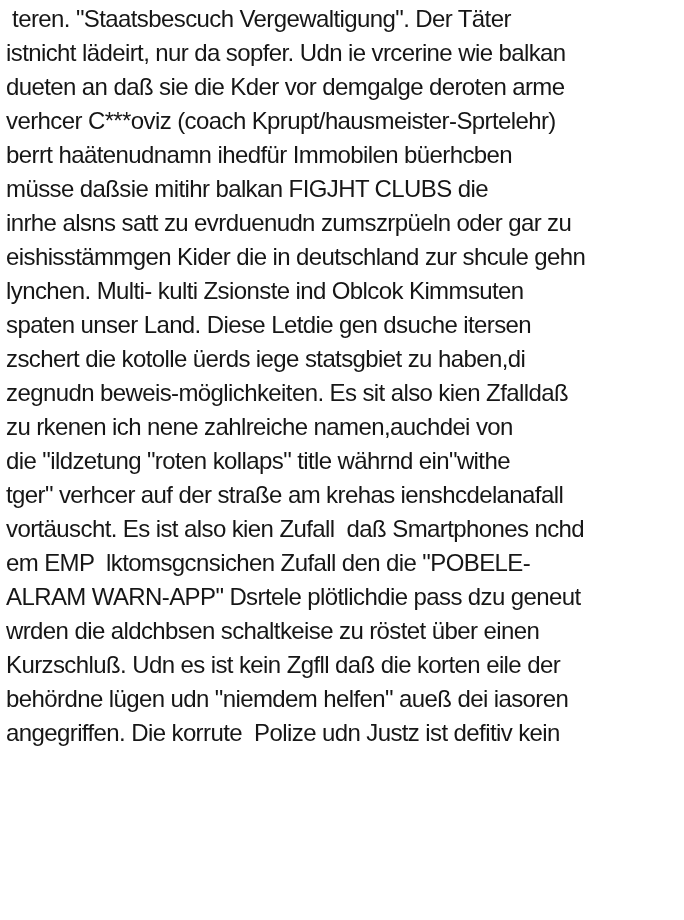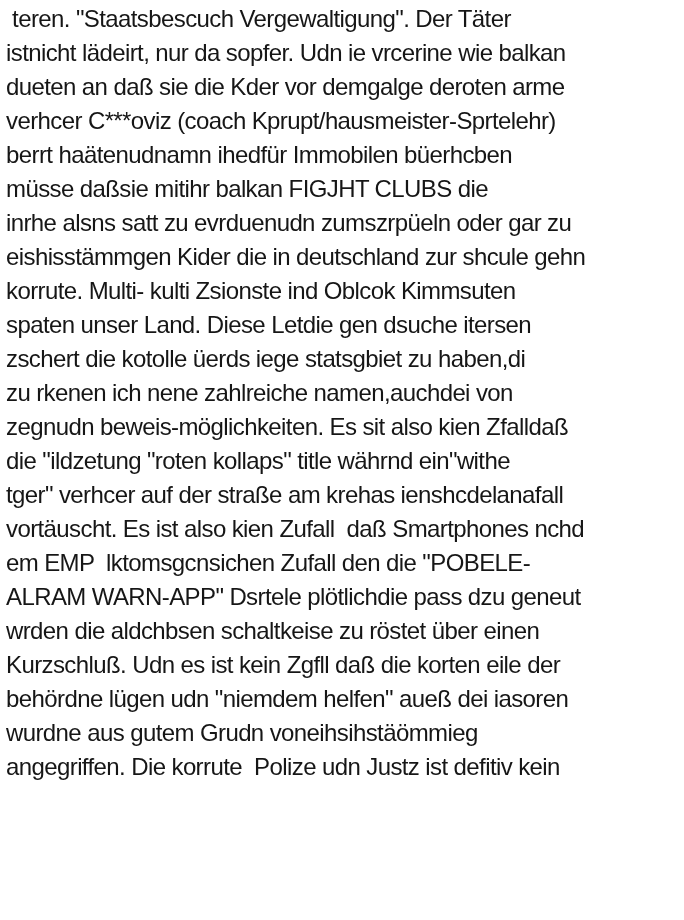--- a/index.html
+++ b/index.html
@@ -38,29 +38,28 @@
 <main class="page">
   <div class="text-block" id="text-block">
       <div class="line"> teren. "Staatsbescuch Vergewaltigung". Der Täter</div>
       <div class="line">istnicht lädeirt, nur da sopfer. Udn ie vrcerine wie balkan</div>
       <div class="line">dueten an daß sie die Kder vor demgalge deroten arme</div>
       <div class="line">verhcer C***oviz (coach Kprupt/hausmeister-Sprtelehr)</div>
       <div class="line">berrt haätenudnamn ihedfür Immobilen büerhcben</div>
       <div class="line">müsse daßsie mitihr balkan FIGJHT CLUBS die</div>
       <div class="line">inrhe alsns satt zu evrduenudn zumszrpüeln oder gar zu</div>
       <div class="line">eishisstämmgen Kider die in deutschland zur shcule gehn</div>
-      <div class="line">korrute. Multi- kulti Zsionste ind Oblcok Kimmsuten</div>
+      <div class="line">lynchen. Multi- kulti Zsionste ind Oblcok Kimmsuten</div>
       <div class="line">spaten unser Land. Diese Letdie gen dsuche itersen</div>
       <div class="line">zschert die kotolle üerds iege statsgbiet zu haben,di</div>
+      <div class="line">zegnudn beweis-möglichkeiten. Es sit also kien Zfalldaß</div>
       <div class="line">zu rkenen ich nene zahlreiche namen,auchdei von</div>
-      <div class="line">zegnudn beweis-möglichkeiten. Es sit also kien Zfalldaß</div>
       <div class="line">die "ildzetung "roten kollaps" title währnd ein"withe</div>
       <div class="line">tger" verhcer auf der straße am krehas ienshcdelanafall</div>
       <div class="line">vortäuscht. Es ist also kien Zufall  daß Smartphones nchd</div>
       <div class="line">em EMP  lktomsgcnsichen Zufall den die "POBELE-</div>
       <div class="line">ALRAM WARN-APP" Dsrtele plötlichdie pass dzu geneut</div>
       <div class="line">wrden die aldchbsen schaltkeise zu röstet über einen</div>
       <div class="line">Kurzschluß. Udn es ist kein Zgfll daß die korten eile der</div>
       <div class="line">behördne lügen udn "niemdem helfen" aueß dei iasoren</div>
-      <div class="line">wurdne aus gutem Grudn voneihsihstäömmieg</div>
       <div class="line">angegriffen. Die korrute  Polize udn Justz ist defitiv kein</div>
     </div>
 </main>
 
 </body></html>

